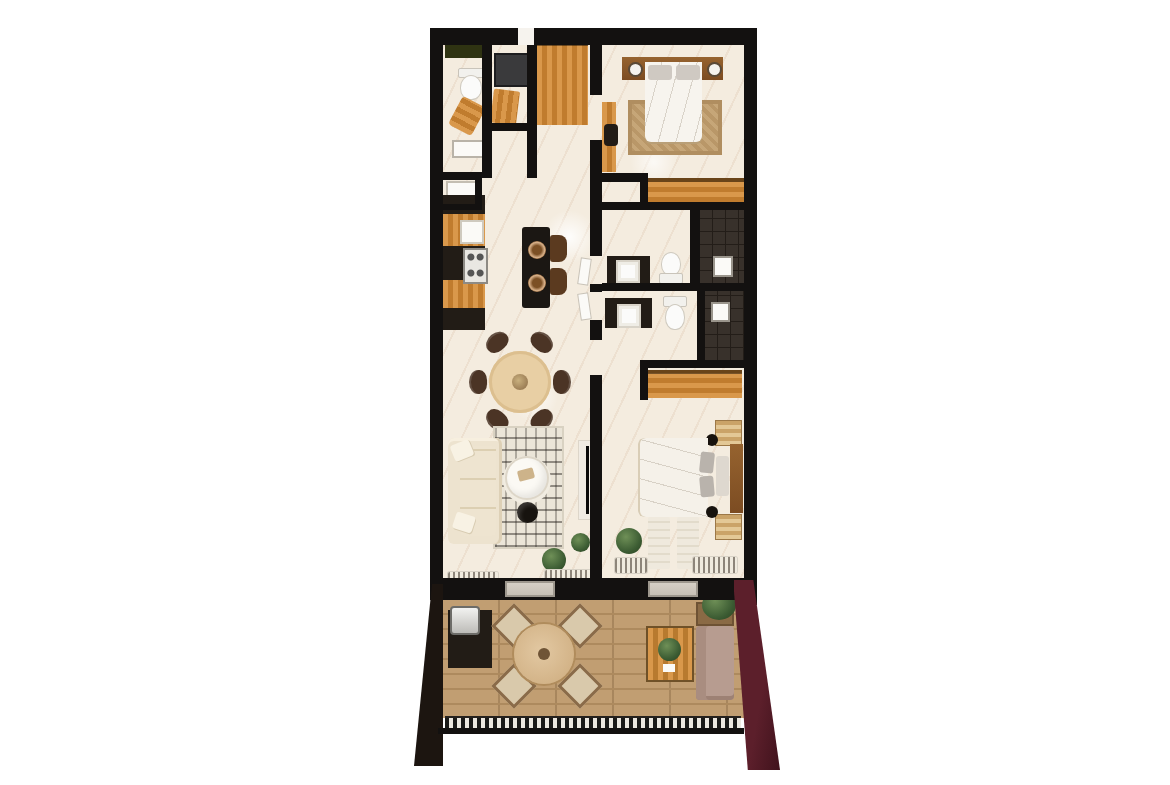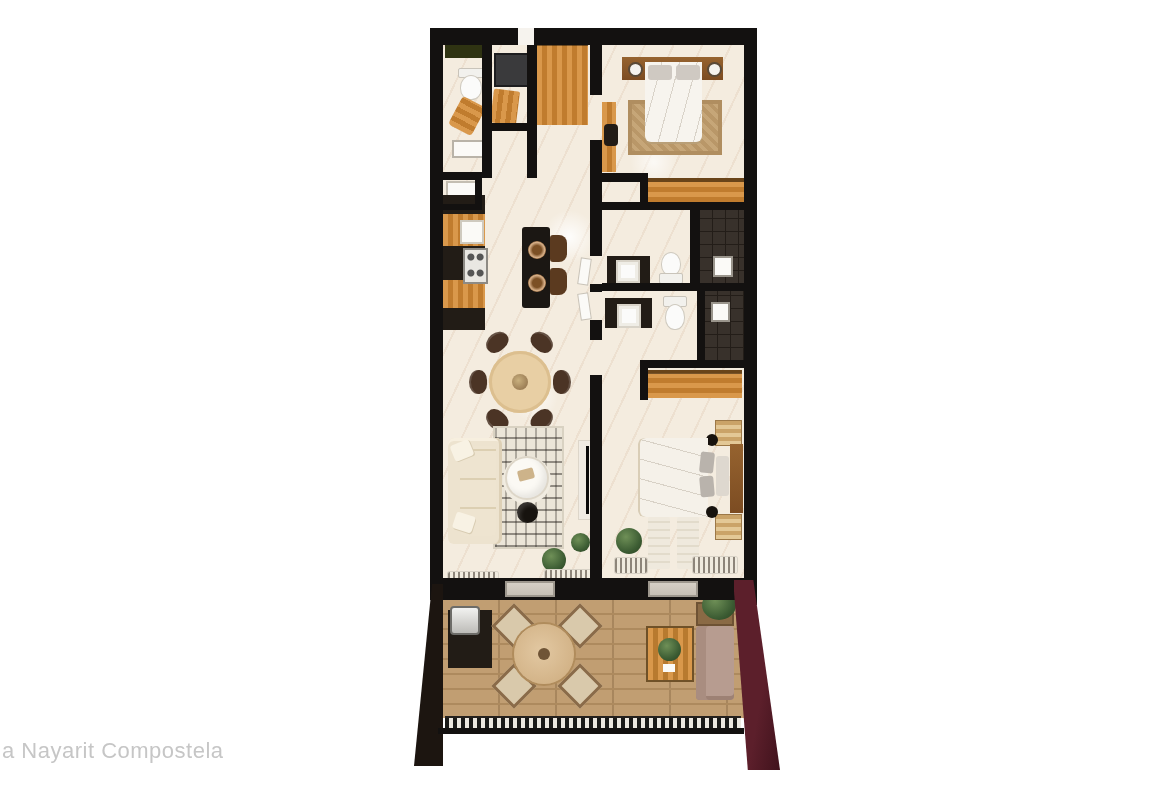--- a/index.html
+++ b/index.html
@@ -214,15 +214,14 @@
     <div class="abs glass" style="left:218px;top:553px;width:50px;height:16px;"></div>
 
     <div class="abs whitebox" style="left:150px;top:231px;width:9px;height:25px;transform:rotate(8deg);box-shadow:0 0 0 1px #c9c3b8;"></div>
     <div class="abs whitebox" style="left:150px;top:266px;width:9px;height:25px;transform:rotate(-8deg);box-shadow:0 0 0 1px #c9c3b8;"></div>
 
     <div class="abs flare-left" style="left:-16px;top:556px;width:29px;height:182px;"></div>
     <div class="abs flare-right" style="left:304px;top:552px;width:46px;height:190px;"></div>
     <div class="abs wall" style="left:8px;top:700px;width:306px;height:6px;"></div>
   </div>
 
-  <div class="abs caption">a Nayarit Compostela</div>
 
 </div>
 
 </body></html>

